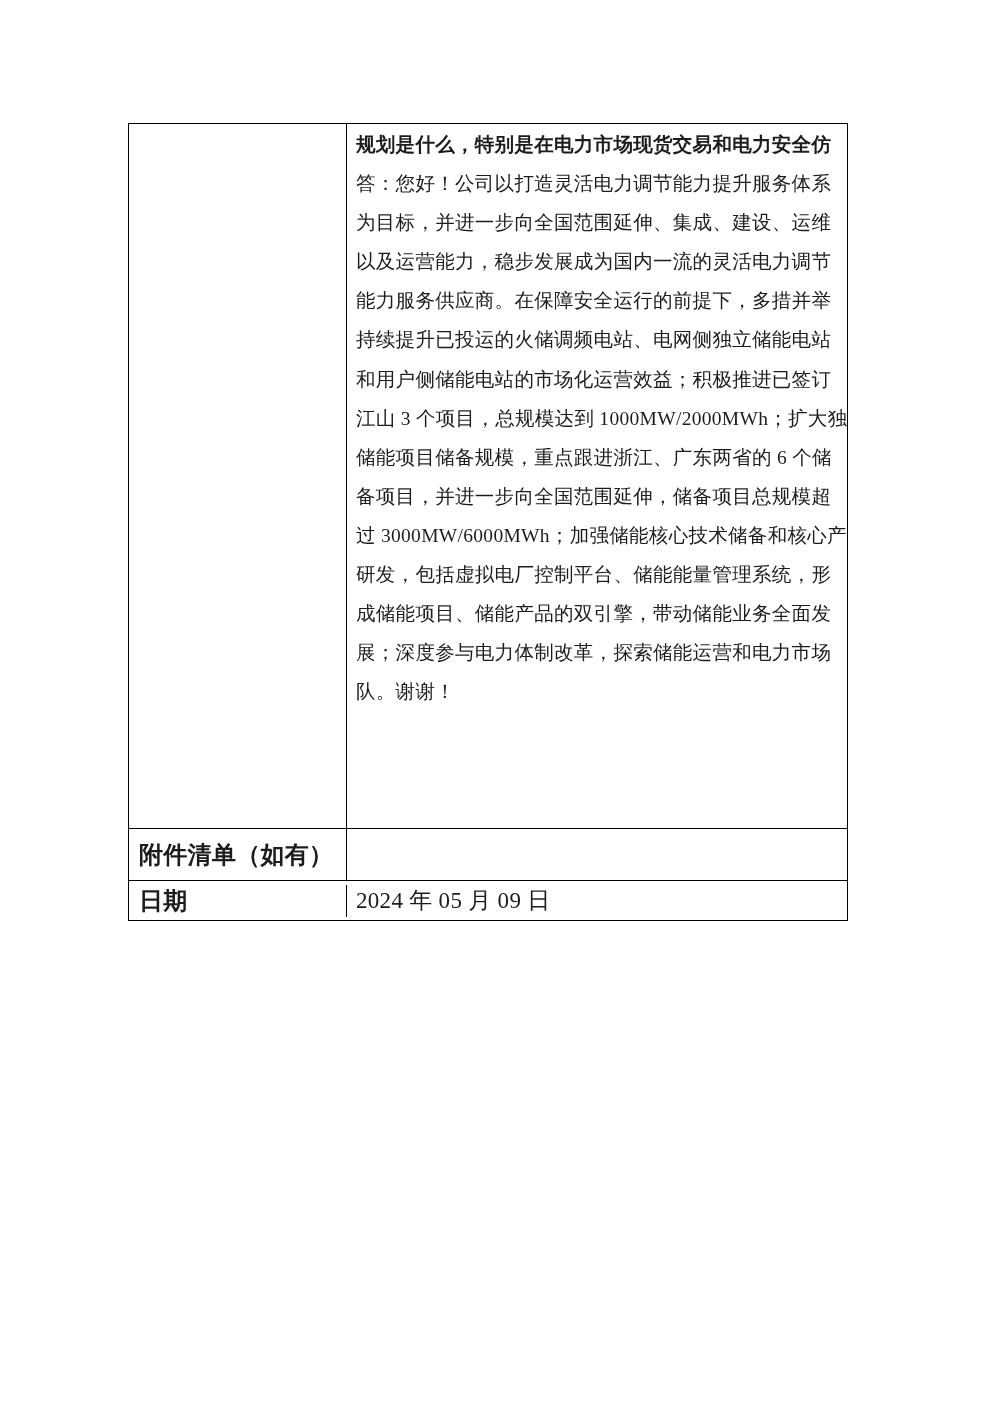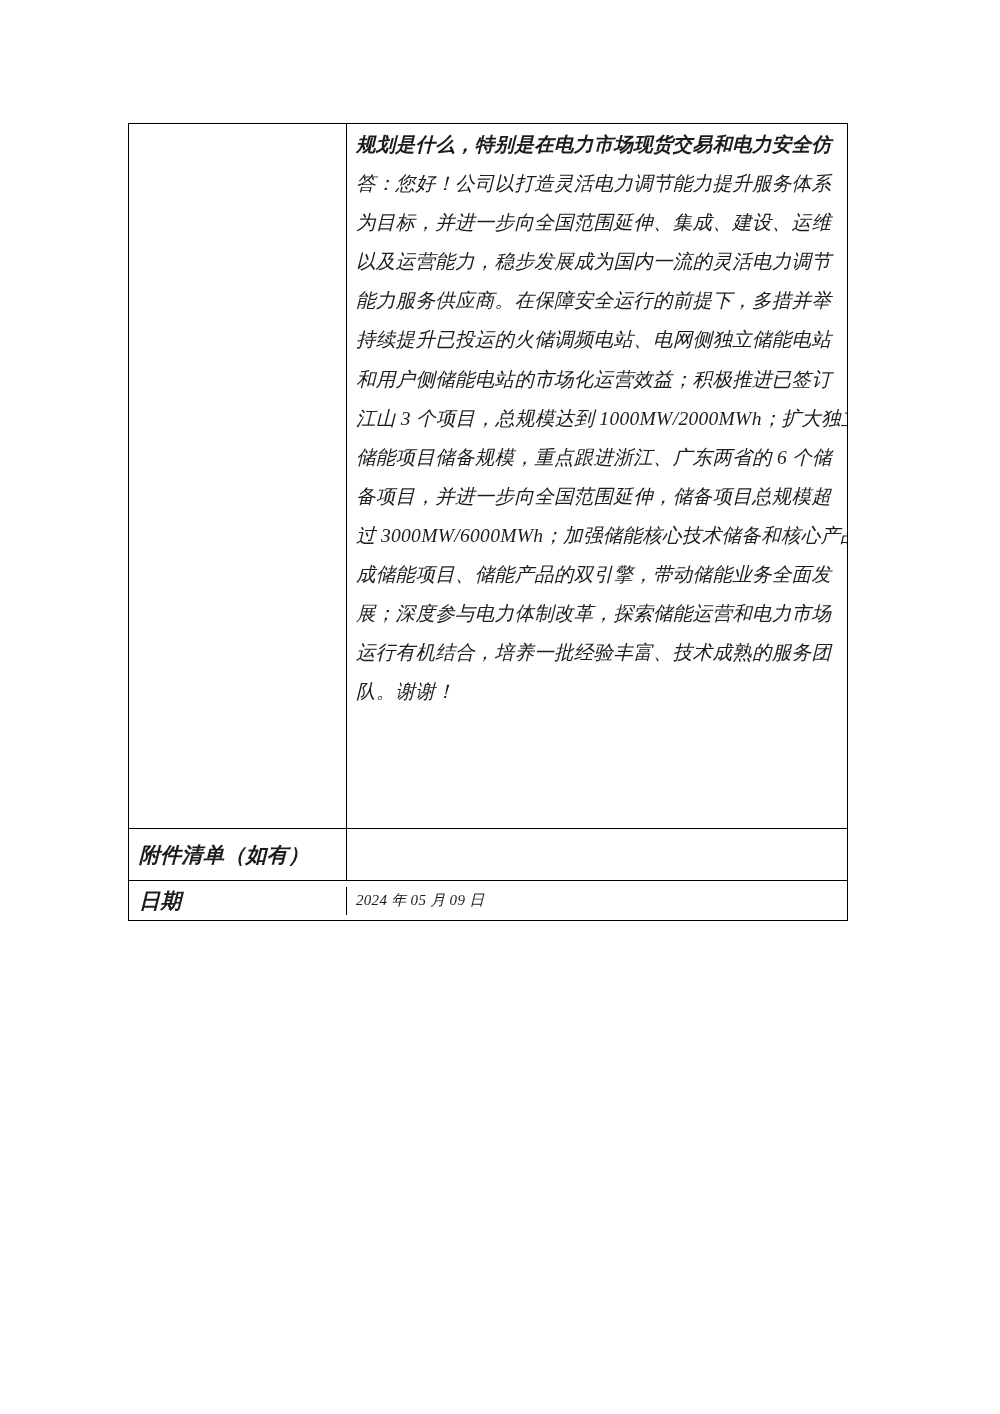--- a/index.html
+++ b/index.html
@@ -21,37 +21,36 @@
     left: 128px;
     top: 123px;
     width: 720px;
     box-sizing: border-box;
     border: 1.5px solid #000000;
     background: #ffffff;
   }
   .t-row {
     display: flex;
     box-sizing: border-box;
-    font-style: italic;
   }
   .t-row + .t-row {
     border-top: 1px solid #000000;
   }
   .row-qa   { height: 704px; }
   .row-att  { height: 52px;  }
   .row-date { height: 40px; align-items: center;  }
   .cell-label {
     width: 218px;
     box-sizing: border-box;
     border-right: 1px solid #000000;
     padding: 0 8px 0 10px;
     display: flex;
     align-items: center;
     font-weight: bold;
-    font-size: 21px;
+    font-size: 24px;
     letter-spacing: 0.3px;
     overflow: hidden;
   }
   .cell-value {
     flex: 1;
     box-sizing: border-box;
     padding: 0 4px 0 9px;
     overflow: hidden;
   }
   .qa-text { padding-top: 1px; }
@@ -60,21 +59,21 @@
     font-size: 19.5px;
     letter-spacing: 0.3px;
     white-space: nowrap;
   }
   .tline.bold { font-weight: bold; }
   .cell-value.v-center {
     display: flex;
     align-items: center;
   }
   .date-text {
-    font-size: 15px;
+    font-size: 23px;
     letter-spacing: 0.3px;
     white-space: nowrap;
   }
 </style>
 </head>
 <body>
 
 <div class="page">
   <div class="doc-table">
 
@@ -85,23 +84,23 @@
         <div class="tline">答：您好！公司以打造灵活电力调节能力提升服务体系</div>
         <div class="tline">为目标，并进一步向全国范围延伸、集成、建设、运维</div>
         <div class="tline">以及运营能力，稳步发展成为国内一流的灵活电力调节</div>
         <div class="tline">能力服务供应商。在保障安全运行的前提下，多措并举</div>
         <div class="tline">持续提升已投运的火储调频电站、电网侧独立储能电站</div>
         <div class="tline">和用户侧储能电站的市场化运营效益；积极推进已签订</div>
         <div class="tline">江山 3 个项目，总规模达到 1000MW/2000MWh；扩大独立</div>
         <div class="tline">储能项目储备规模，重点跟进浙江、广东两省的 6 个储</div>
         <div class="tline">备项目，并进一步向全国范围延伸，储备项目总规模超</div>
         <div class="tline">过 3000MW/6000MWh；加强储能核心技术储备和核心产品</div>
+        <div class="tline">研发，包括虚拟电厂控制平台、储能能量管理系统，形</div>
         <div class="tline">成储能项目、储能产品的双引擎，带动储能业务全面发</div>
         <div class="tline">展；深度参与电力体制改革，探索储能运营和电力市场</div>
-        <div class="tline">运行有机结合，培养一批经验丰富、技术成熟的服务团</div>
         <div class="tline">队。谢谢！</div>
       </div>
     </div>
 
     <div class="t-row row-att">
       <div class="cell-label">附件清单（如有）</div>
       <div class="cell-value v-center">
         <span class="date-text"></span>
       </div>
     </div>

